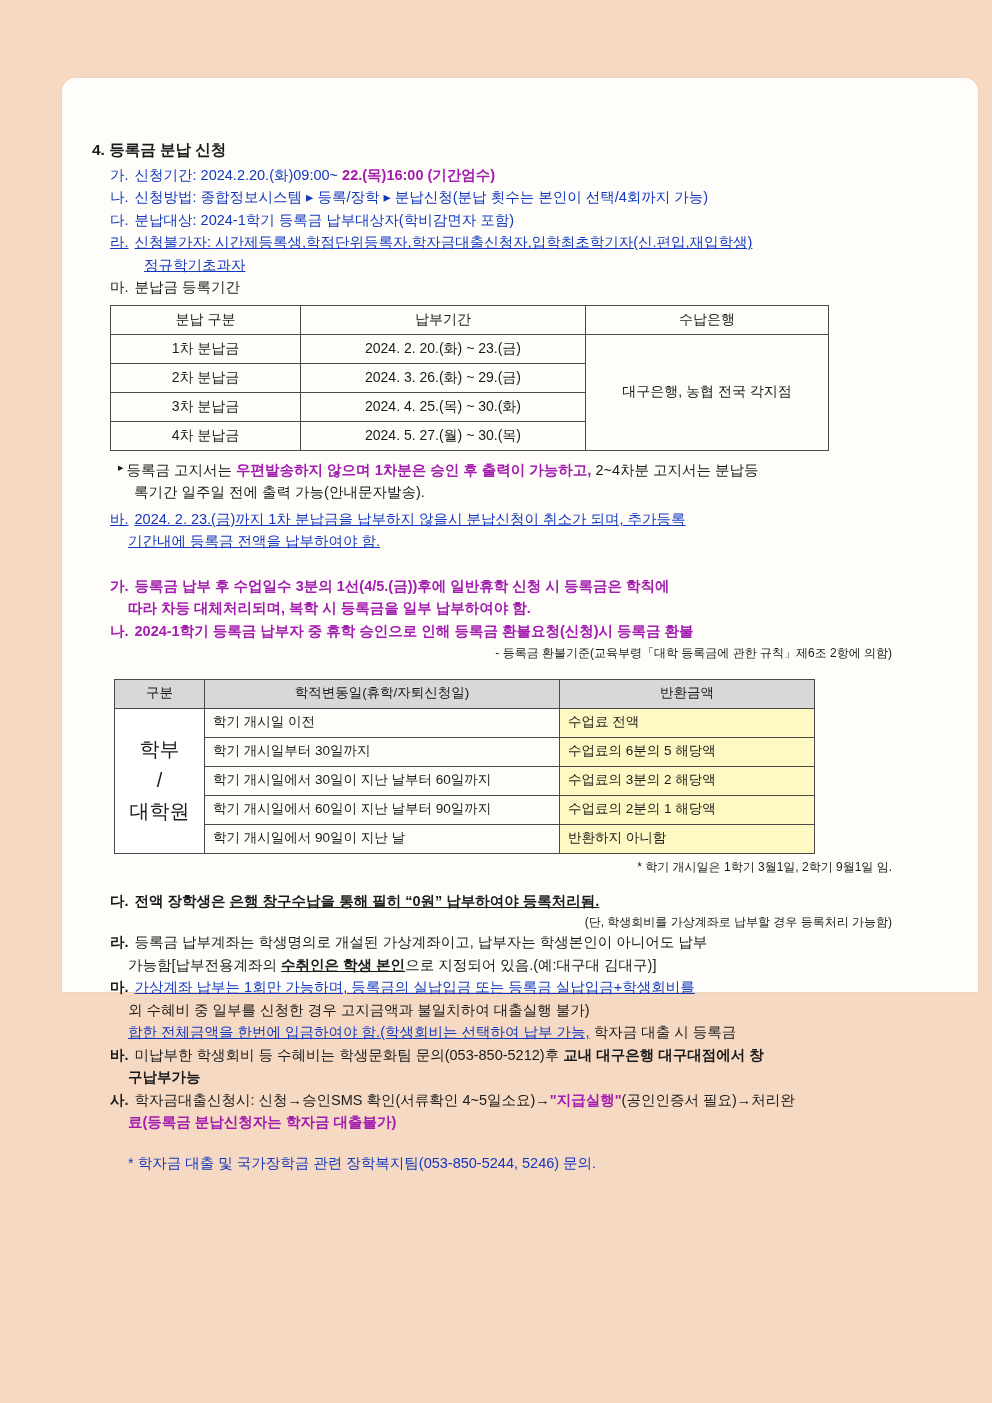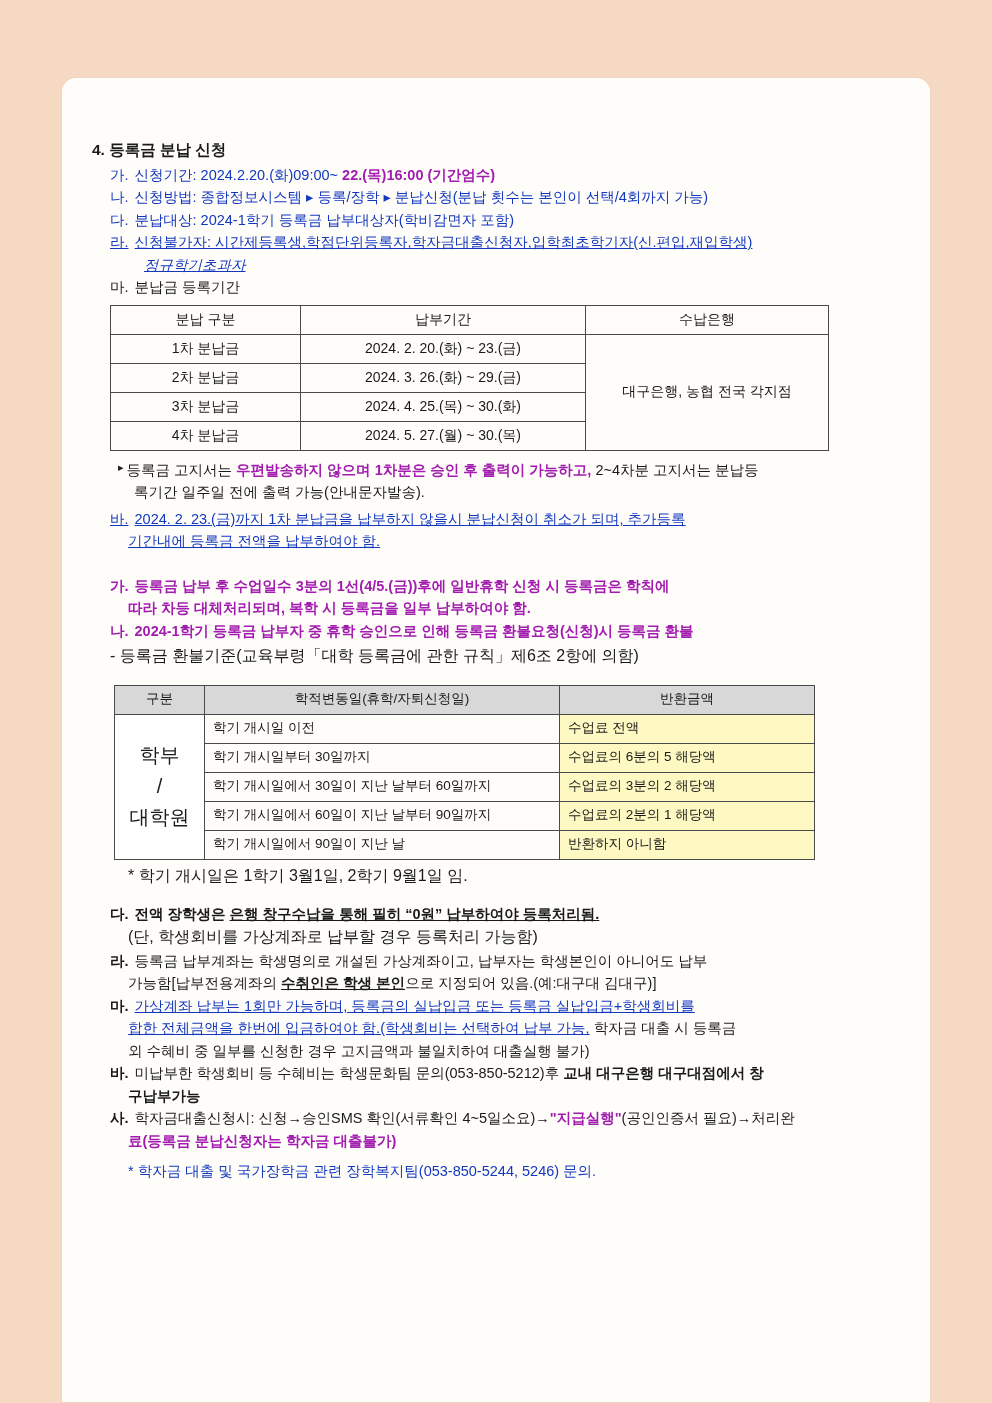--- a/index.html
+++ b/index.html
@@ -12,24 +12,25 @@
     height: 1403px;
     font-family: "Liberation Sans", sans-serif;
     position: relative;
     overflow: hidden;
   }
   .page {
     position: absolute;
     left: 62px;
     top: 78px;
     width: 868px;
-    height: 1324px;
+    height: 914px;
     background: #fffdfa;
     border-radius: 14px 14px 0 0;
     box-shadow: 0 0 0 1px rgba(0,0,0,0.02);
+    padding-left: 48px;
   }
   .content {
     position: absolute;
     left: 30px;
     top: 60px;
     width: 800px;
     font-size: 14.5px;
     line-height: 1.55;
     color: #1a1a1a;
   }
@@ -42,22 +43,22 @@
   }
   .blue { color: #1338be; }
   .red  { color: #a21caf; }
   .bold { font-weight: bold; }
   .ul   { text-decoration: underline; }
   .row  { display: flex; align-items: flex-start; }
   .lbl  { flex: 0 0 auto; margin-right: 6px; }
   .txt  { flex: 1 1 auto; }
   .indent1 { padding-left: 18px; }
   .indent2 { padding-left: 36px; }
-  .indent3 { padding-left: 52px; font-style: italic; }
-  .small { font-size: 16px; }
+  .indent3 { padding-left: 52px; }
+  .small { font-size: 12px; text-align: right; }
 
   
   table.grid {
     border-collapse: collapse;
     font-size: 14px;
     table-layout: fixed;
     border-radius: 32px;
   }
   table.grid td, table.grid th {
     border: 1px solid #4a4a4a;
@@ -269,39 +270,39 @@
     </div>
     <div class="indent2">
       <span>가능함[납부전용계좌의</span>
       <span class="ul bold">수취인은 학생 본인</span><span>으로 지정되어 있음.(예:대구대 김대구)]</span>
     </div>
 
     <div class="row indent1">
       <span class="lbl bold">마.</span>
       <span class="txt blue ul">가상계좌 납부는 1회만 가능하며, 등록금의 실납입금 또는 등록금 실납입금+학생회비를</span>
     </div>
+    <div class="indent2">외 수혜비 중 일부를 신청한 경우 고지금액과 불일치하여 대출실행 불가)</div>
     <div class="indent2">
       <span class="blue ul">합한 전체금액을 한번에 입금하여야 함.(학생회비는 선택하여 납부 가능,</span>
       <span>학자금 대출 시 등록금</span>
     </div>
-    <div class="indent2">외 수혜비 중 일부를 신청한 경우 고지금액과 불일치하여 대출실행 불가)</div>
 
     <div class="row indent1">
       <span class="lbl bold">바.</span>
       <span class="txt">
         <span>미납부한 학생회비 등 수혜비는 학생문화팀 문의(053-850-5212)후</span>
         <span class="bold">교내 대구은행 대구대점에서 창</span>
       </span>
     </div>
     <div class="indent2 bold">구납부가능</div>
 
     <div class="row indent1">
       <span class="lbl bold">사.</span>
       <span class="txt">
         <span>학자금대출신청시: 신청→승인SMS 확인(서류확인 4~5일소요)→</span><span class="red bold">"지급실행"</span><span>(공인인증서 필요)→처리완</span>
       </span>
     </div>
     <div class="indent2 red bold">료(등록금 분납신청자는 학자금 대출불가)</div>
 
-    <div class="indent2 blue" style="margin-top:8px">* 학자금 대출 및 국가장학금 관련 장학복지팀(053-850-5244, 5246) 문의.</div>
+    <div class="indent2 blue" style="margin-top:18px">* 학자금 대출 및 국가장학금 관련 장학복지팀(053-850-5244, 5246) 문의.</div>
 
   </div>
 </div>
 
 </body></html>

